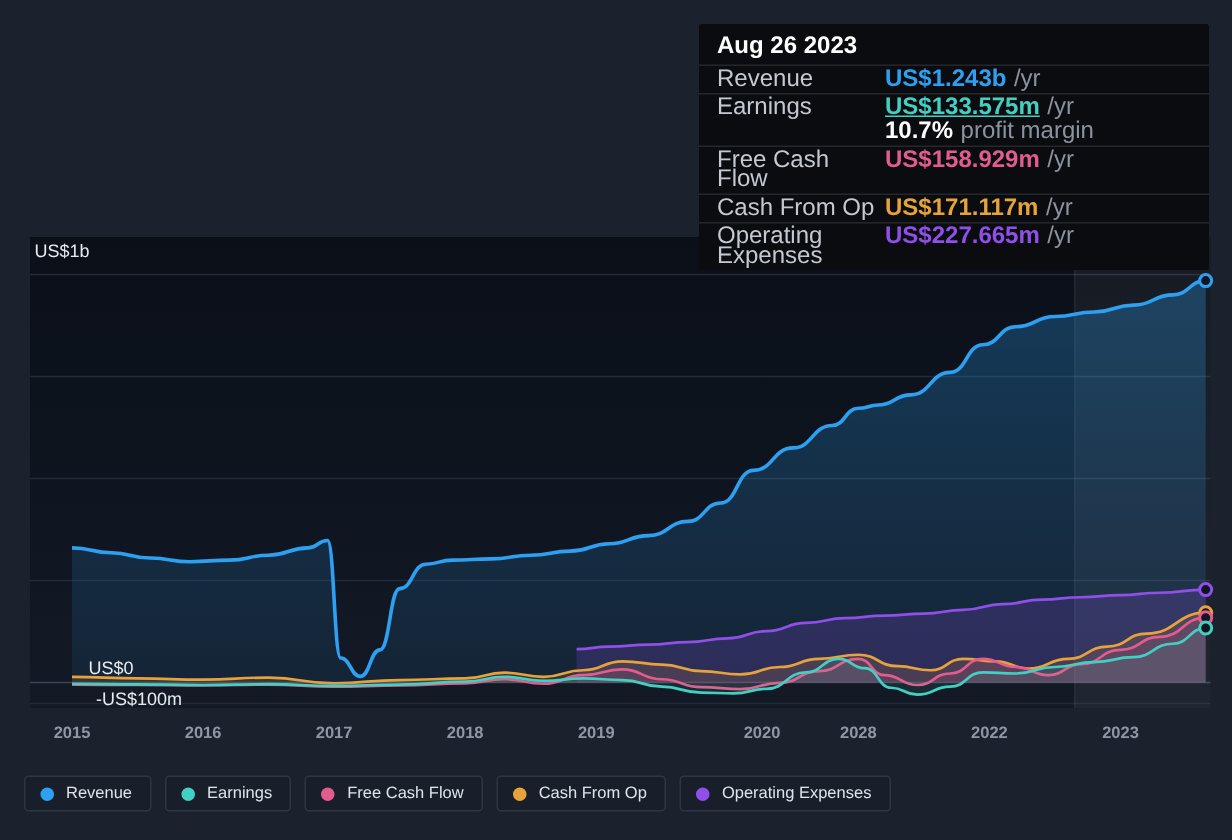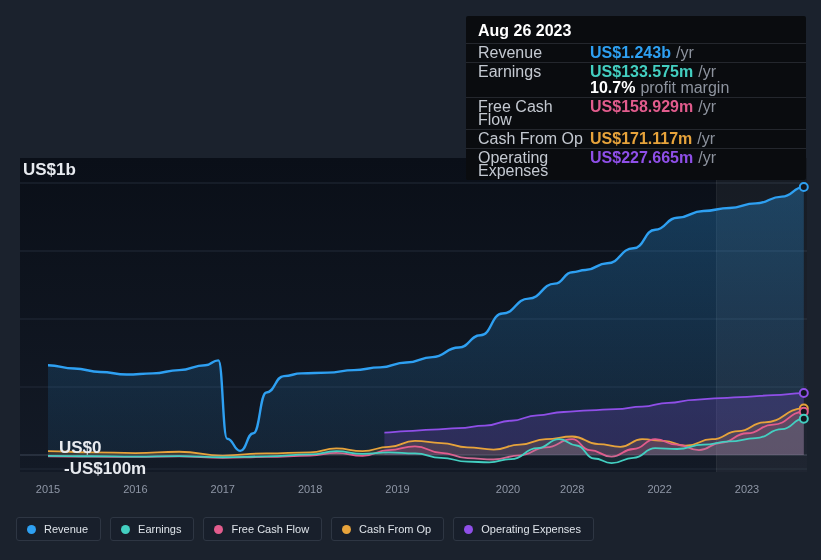--- a/index.html
+++ b/index.html
@@ -5,26 +5,26 @@
   * { margin:0; padding:0; box-sizing:border-box; }
   html,body { width:821px; height:560px; }
   body {
     background:#1b222d;
     font-family:"Liberation Sans","DejaVu Sans",sans-serif;
     position:relative; overflow:hidden;
   }
   .chart-wrap { position:absolute; left:0; top:158px; width:821px; height:320px; }
   svg { display:block; }
 
-  .ylab { position:absolute; font-size:17px; font-weight:bold; color:#e7eaef; z-index:2; }
+  .ylab { position:absolute; font-size:12px; font-weight:normal; color:#e7eaef; z-index:2; }
   .yl-1b  { left:23px; top:160px; }
   .yl-0   { left:23px; top:438px;margin-left:36px; }
   .yl-neg { left:20px; top:459px;margin-left:44px; }
 
-  .xaxis { position:absolute; left:0; top:483px; width:777px; height:14px; }
+  .xaxis { position:absolute; left:0; top:483px; width:777px; height:14px;font-weight:bold; }
   .x-tick { position:absolute; transform:translateX(-50%); font-size:11px; color:#8f97a6; }
 
   .legend { position:absolute; left:16px; top:517px; display:flex; gap:9px; }
   .chip {
     display:inline-flex; align-items:center; gap:8px;
     padding:5px 12px 5px 10px;
     background:#181f2b; border:1px solid #2e3643; border-radius:3px;
     font-size:11px; color:#dfe4ea; cursor:pointer; white-space:nowrap;
   }
   .dot { width:9px; height:9px; border-radius:50%; flex:0 0 auto; }
@@ -51,21 +51,21 @@
   <div class="tt-row">
     <span class="tt-label">Revenue</span>
     <span class="tt-value">
       <span><b style="color: rgb(46, 160, 242);">US$1.243b</b><span class="tt-unit">/yr</span></span>
     </span>
   </div>
 
   <div class="tt-row">
     <span class="tt-label">Earnings</span>
     <span class="tt-value">
-      <span><b style="color: rgb(67, 207, 193);">US$133.575m</b><span class="tt-unit">/yr</span></span>
+      <span><b style="color: rgb(67, 207, 193); text-decoration: underline;">US$133.575m</b><span class="tt-unit">/yr</span></span>
       <span><b class="white">10.7%</b><span class="tt-unit">profit margin</span></span>
     </span>
   </div>
 
   <div class="tt-row">
     <span class="tt-label">Free Cash Flow</span>
     <span class="tt-value">
       <span><b style="color: rgb(226, 92, 141);">US$158.929m</b><span class="tt-unit">/yr</span></span>
     </span>
   </div>

